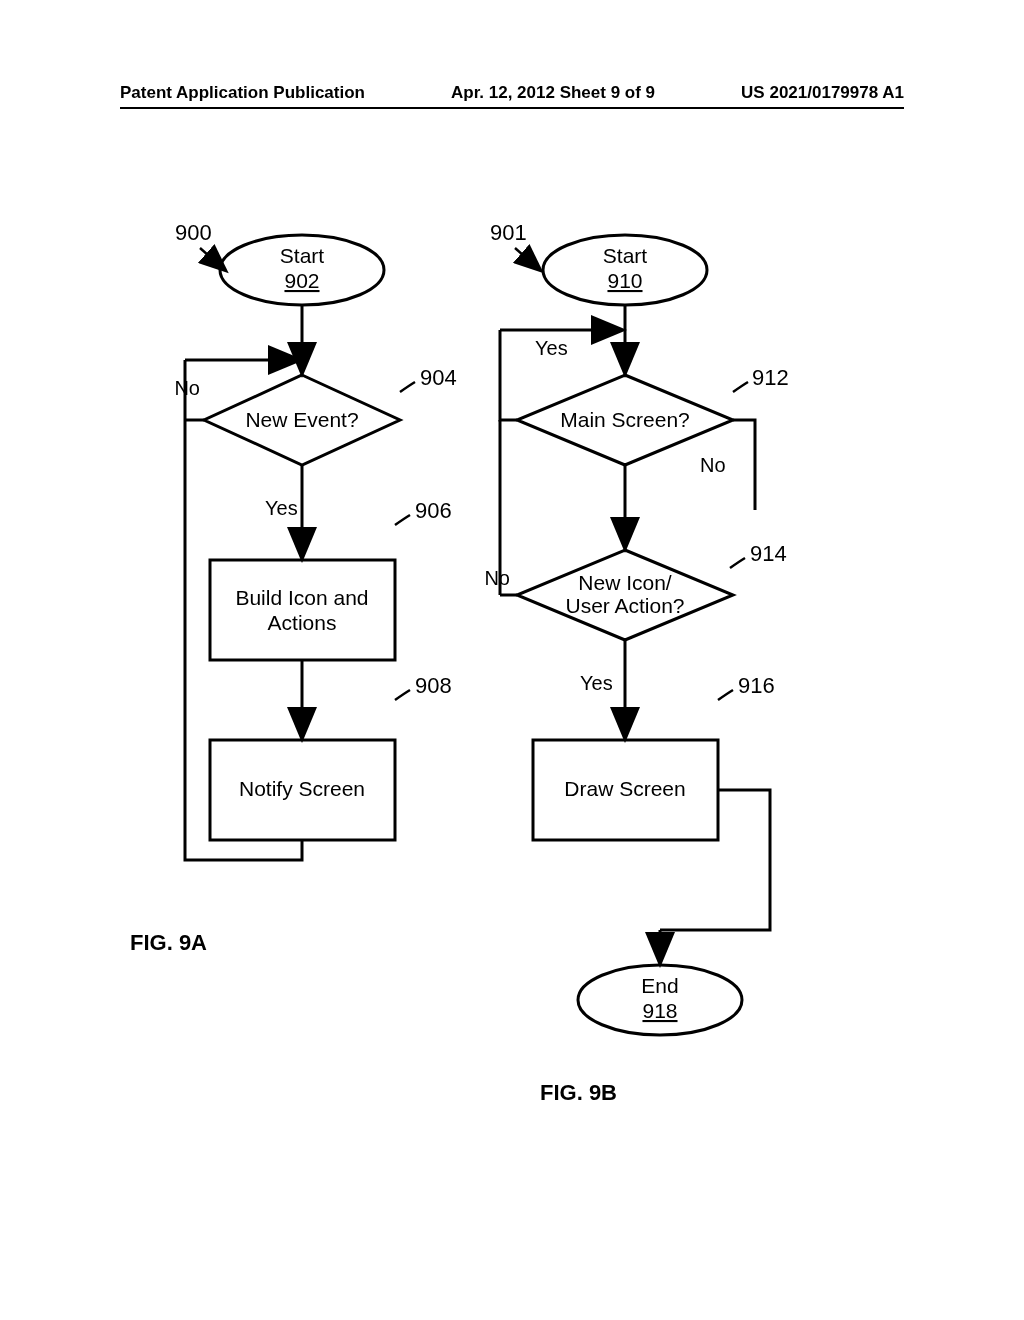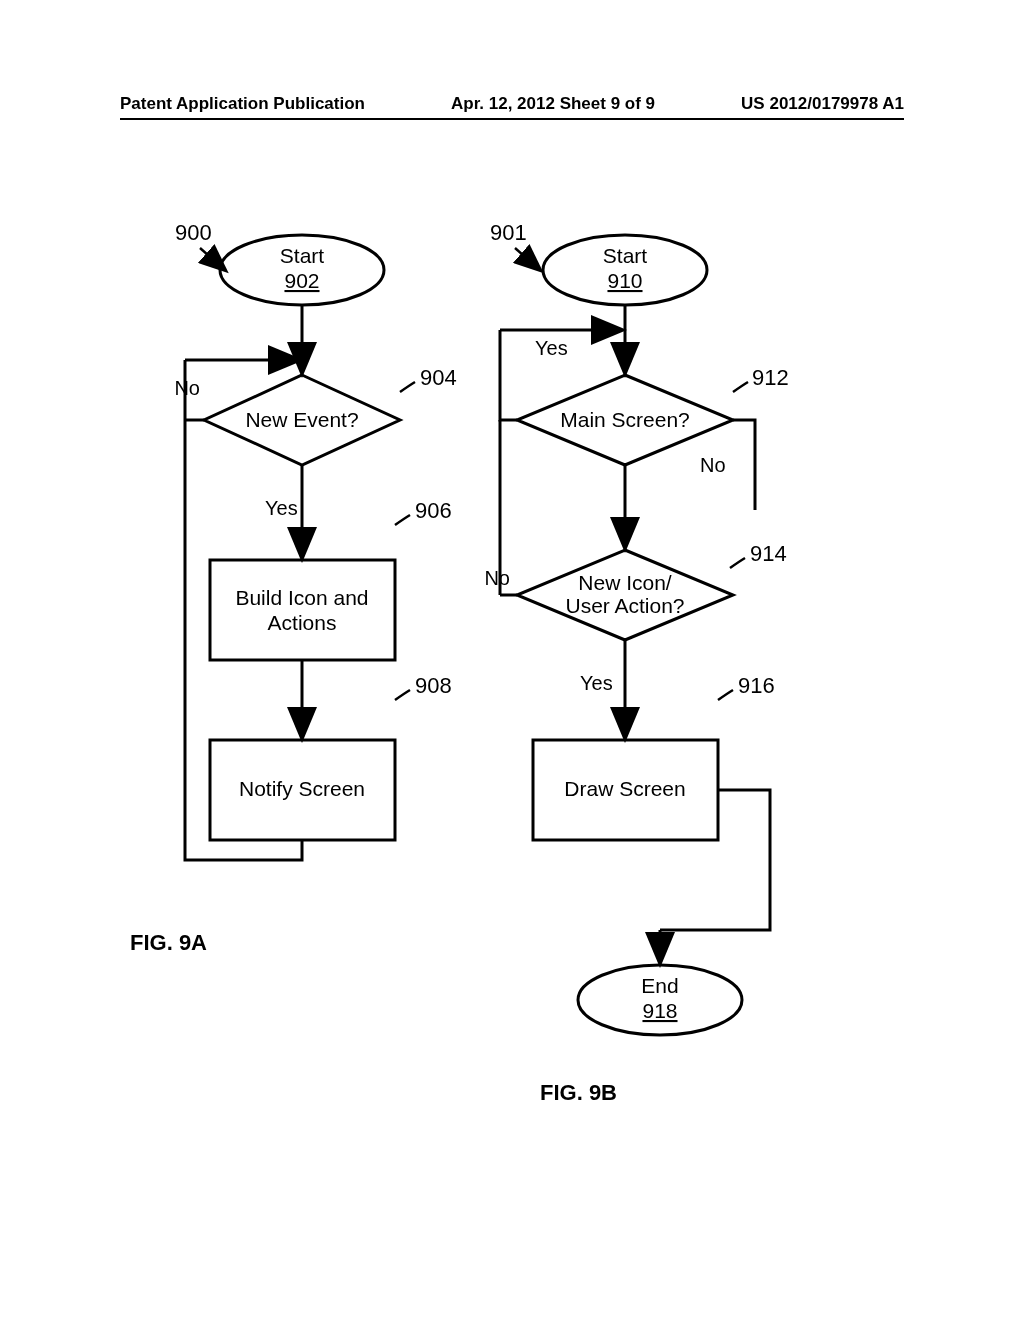--- a/index.html
+++ b/index.html
@@ -11,21 +11,21 @@
     color: #000;
     width: 1024px;
   }
   .page {
     width: 1024px;
     height: 1320px;
     position: relative;
   }
   .header {
     position: absolute;
-    top: 94px;
+    top: 83px;
     left: 120px;
     right: 120px;
     border-bottom: 2px solid #000;
     padding-bottom: 4px;
     display: flex;
     justify-content: space-between;
     font-weight: bold;
     font-size: 17px;
   }
   svg {
@@ -61,21 +61,21 @@
   }
 </style>
 </head>
 <body>
 
 <div class="page">
 
   <div class="header">
     <span>Patent Application Publication</span>
     <span>Apr. 12, 2012  Sheet 9 of 9</span>
-    <span>US 2012/0179978 A1</span>
+    <span>US 2021/0179978 A1</span>
   </div>
 
   <svg viewBox="0 0 1024 1000">
     <defs>
       <marker id="arrowhead" markerWidth="12" markerHeight="10" refX="10" refY="5" orient="auto">
         <polygon points="0 0, 12 5, 0 10" fill="#000"></polygon>
       </marker>
     </defs>
 
     <text class="ref-label" x="175" y="80">900</text>

